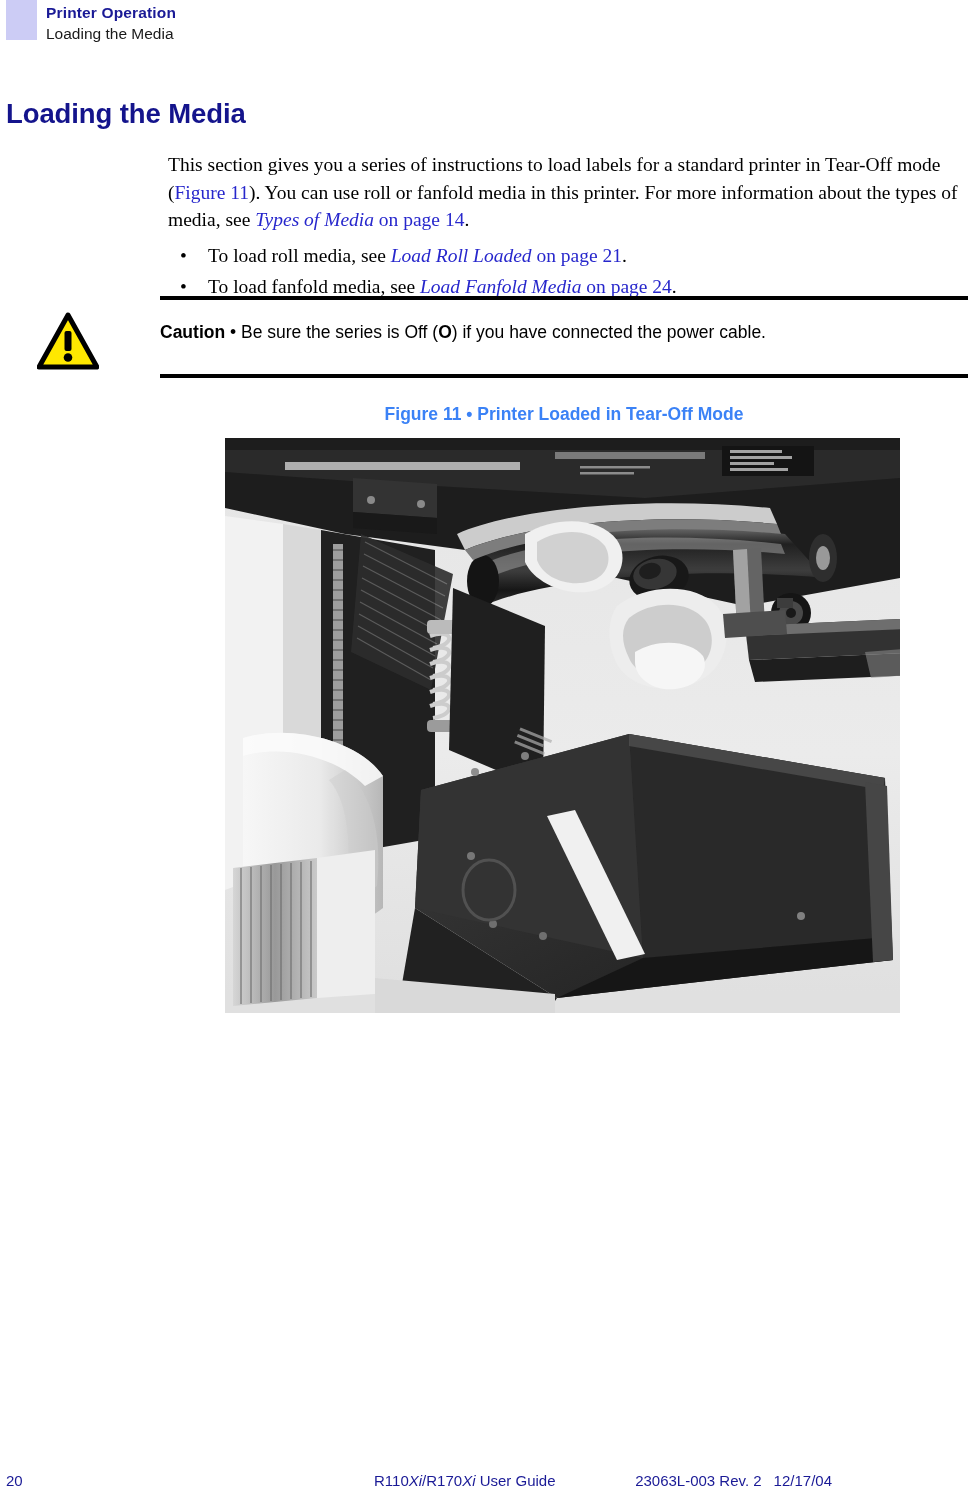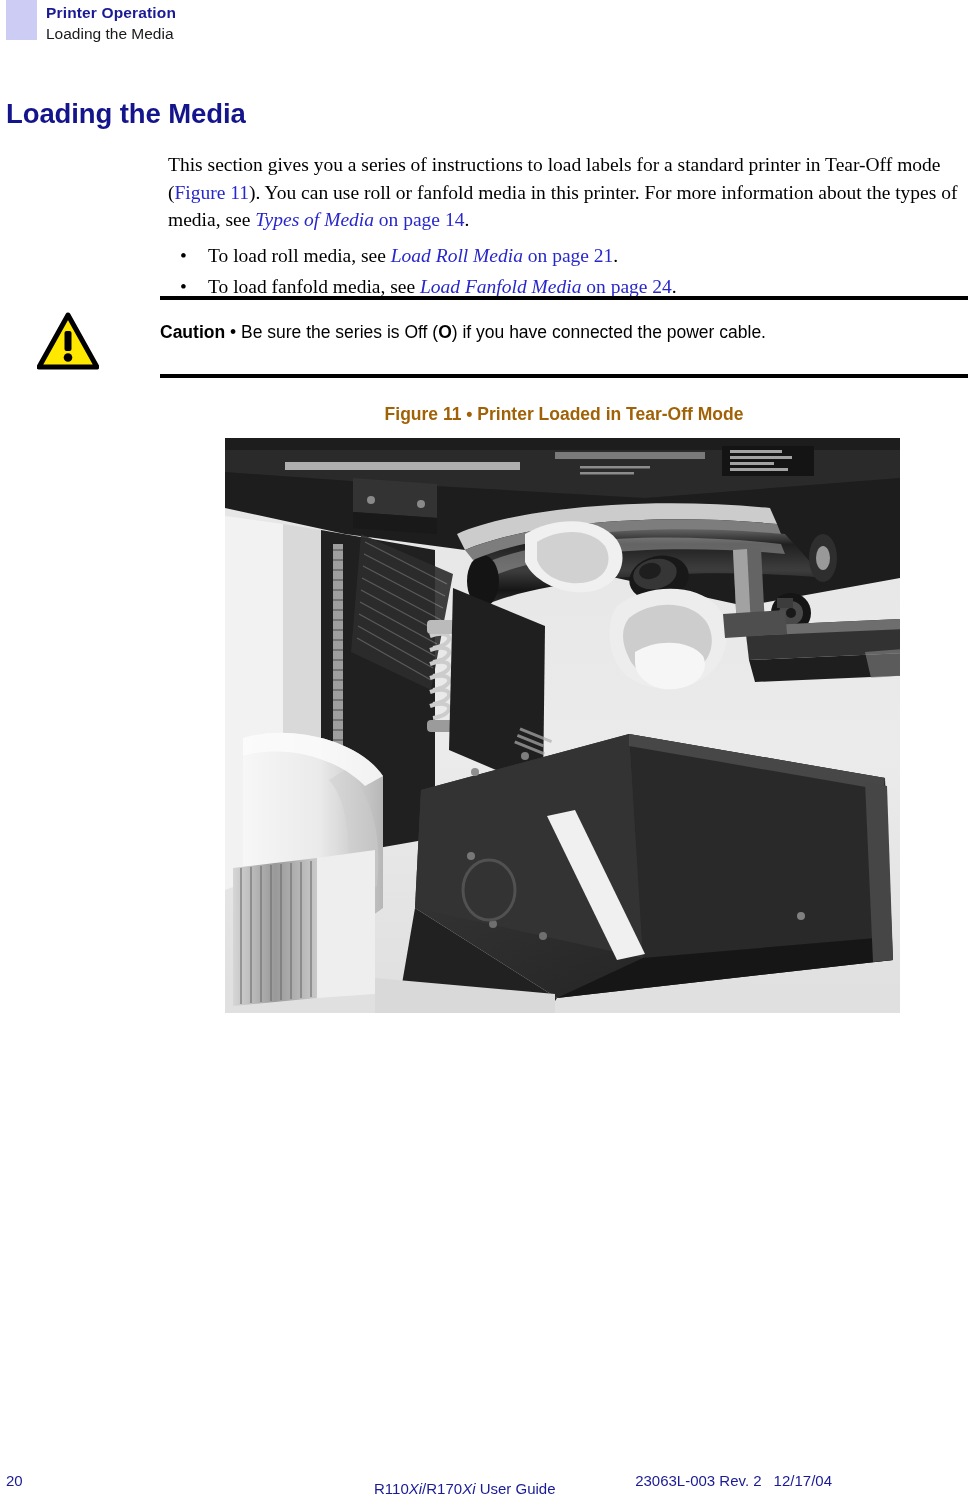--- a/index.html
+++ b/index.html
@@ -160,21 +160,21 @@
   
   .figure-caption {
     position: absolute;
     left: 160px;
     top: 404px;
     width: 808px;
     text-align: center;
     font-family: "Liberation Sans", "DejaVu Sans", sans-serif;
     font-weight: bold;
     font-size: 17.5px;
-    color: #a16207;
+    color: #3b82f6;
     white-space: nowrap;
   }
   .figure-image {
     position: absolute;
     left: 225px;
     top: 438px;
     width: 675px;
     height: 575px;
     overflow: hidden;
     background: #f0f0f0;
@@ -196,21 +196,20 @@
     position: absolute;
     left: 6px;
     top: 4px;
     white-space: nowrap;
   }
   .footer-guide {
     position: absolute;
     left: 374px;
     top: 4px;
     white-space: nowrap;
-    margin-top: 8px;
   }
   .footer-guide .xi {
     font-style: italic;
   }
   .footer-revision {
     position: absolute;
     right: 6px;
     top: 4px;
     white-space: nowrap;
   }
@@ -230,21 +229,21 @@
   </div>
 </div>
 
 <h1 class="main-heading">Loading the Media</h1>
 
 <div class="body-col">
 
   <p class="body-para"><span>This section gives you a series of instructions to load labels for a standard printer in Tear-Off mode (</span><span class="xref">Figure 11</span><span>). You can use roll or fanfold media in this printer. For more information about the types of media, see </span><span class="xref-ital">Types of Media</span><span class="xref"> on page 14</span><span>.</span></p>
 
   <ul class="bullets">
-    <li><span class="bullet-dot">•</span><span>To load roll media, see </span><span class="xref-ital">Load Roll Media</span><span class="xref"> on page 21</span><span>.</span></li>
+    <li><span class="bullet-dot">•</span><span>To load roll media, see </span><span class="xref-ital">Load Roll Loaded</span><span class="xref"> on page 21</span><span>.</span></li>
     <li><span class="bullet-dot">•</span><span>To load fanfold media, see </span><span class="xref-ital">Load Fanfold Media</span><span class="xref"> on page 24</span><span>.</span></li>
   </ul>
 
 </div>
 
 <div class="caution-block">
   <div class="caution-rule top"></div>
 
   <div class="caution-icon">
     <svg viewBox="0 0 62 58" width="62" height="58" aria-hidden="true">

